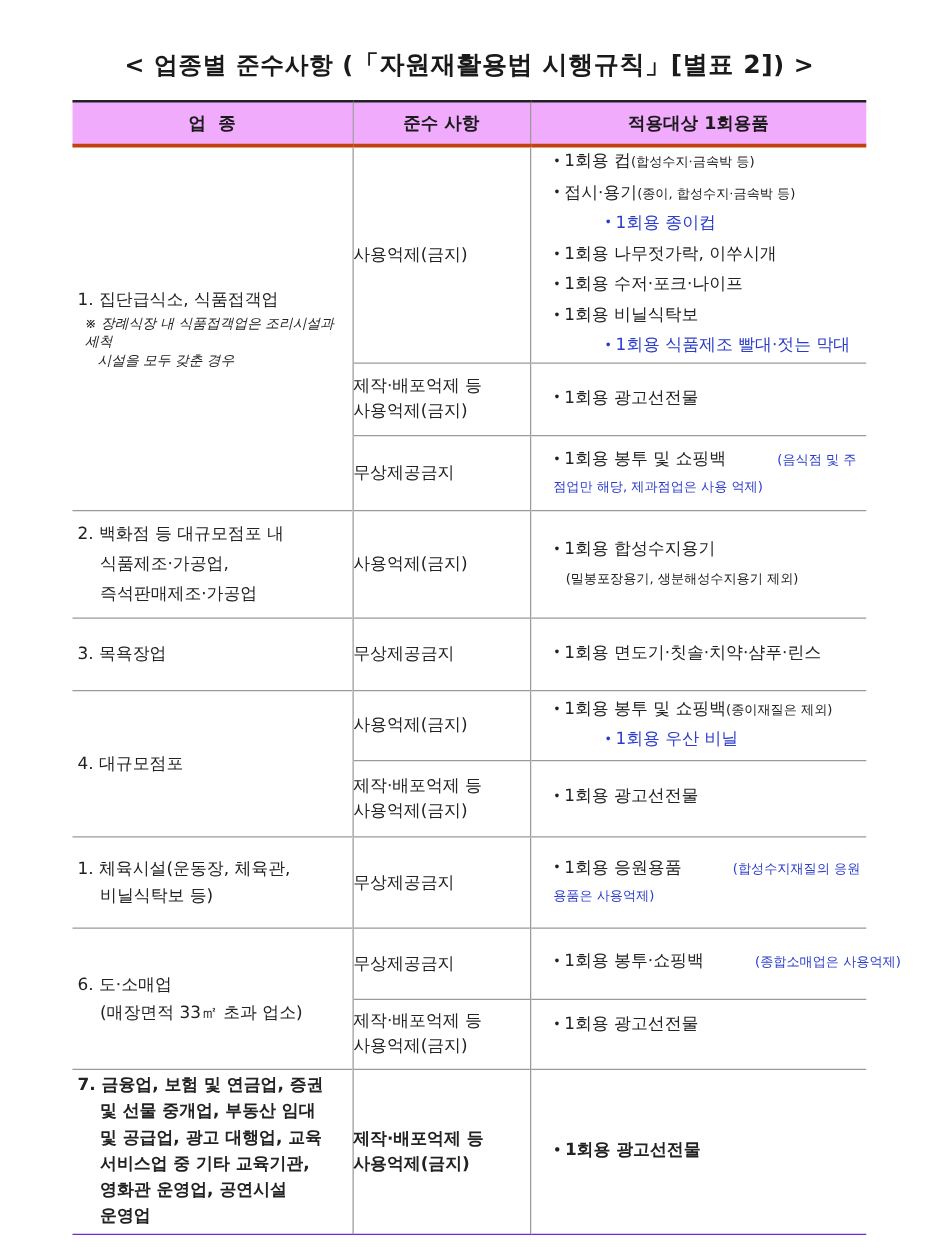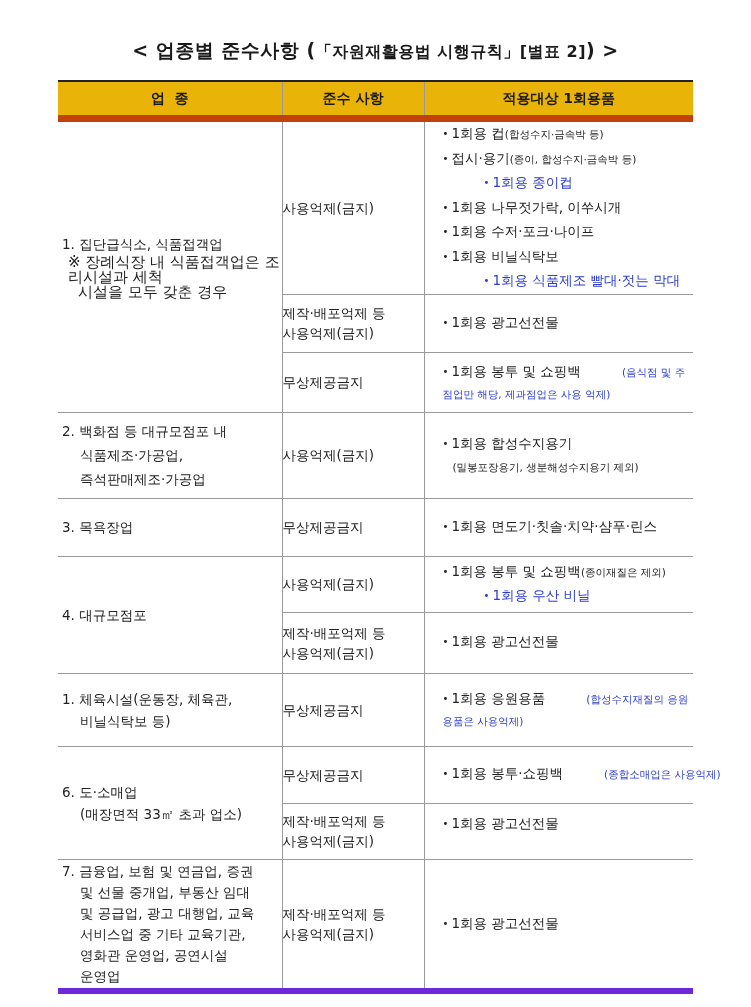--- a/index.html
+++ b/index.html
@@ -5,44 +5,44 @@
   html, body { margin: 0; padding: 0; background: #ffffff; }
   body {
     width: 751px; height: 1007px; position: relative; overflow: hidden;
     font-family: "DejaVu Sans", "Liberation Sans", sans-serif;
     color: #222;
   }
   .title {
     position: absolute; left: 0; top: 38px; width: 751px; text-align: center;
     font-size: 19px; font-weight: bold; letter-spacing: 0.5px; color: #1a1a1a;
   }
-  .title .sub { font-size: 16px; }
+  .title .sub { font-size: 20px; }
   table.main {
     position: absolute; left: 58px; top: 80px; width: 635px;
     border-collapse: collapse; table-layout: fixed;
     font-size: 13.5px;
   }
   table.main col.c1 { width: 224px; }
   table.main col.c2 { width: 142px; }
   table.main col.c3 { width: 269px; }
   thead th {
-    background: #eab308; height: 31px; font-size: 14px; font-weight: bold;
-    border-top: 2px solid #222; border-bottom: 7px solid #c2410c;
+    background: #f0abfc; height: 31px; font-size: 14px; font-weight: bold;
+    border-top: 2px solid #222; border-bottom: 3px solid #c2410c;
     border-left: 1px solid #9a9a9a; color: #1a1a1a;
   }
   thead th:first-child { border-left: none; }
   tbody td {
     border-top: 1px solid #9a9a9a; border-left: 1px solid #9a9a9a;
     vertical-align: middle; padding: 0;
   }
   tbody td.industry { border-left: none; padding-left: 4px; line-height: 22px; }
   tbody td.comp { text-align: left; line-height: 20px; }
   tbody td.items { padding-left: 18px; line-height: 22.5px; }
-  tbody tr.last td { border-bottom: 6px solid #6d28d9; }
-  .note { font-size: 15px; line-height: 15px; padding-left: 6px; }
+  tbody tr.last td { border-bottom: 1px solid #6d28d9; font-weight: bold; }
+  .note { font-size: 11px; line-height: 15px; padding-left: 6px; font-style: italic; }
   .note-line2 { padding-left: 16px; }
   .ind-indent { padding-left: 18px; }
   .item { white-space: nowrap; }
   .item.wrap { white-space: normal; line-height: 20px; }
   .bullet { font-size: 10px; margin-right: 3px; position: relative; top: -1px; }
   .small { font-size: 10.5px; }
   .blue { color: #2b3ccc; margin-left: 41px; }
   .sub-note { font-size: 10.5px; padding-left: 10px; }
 </style>
 </head>

